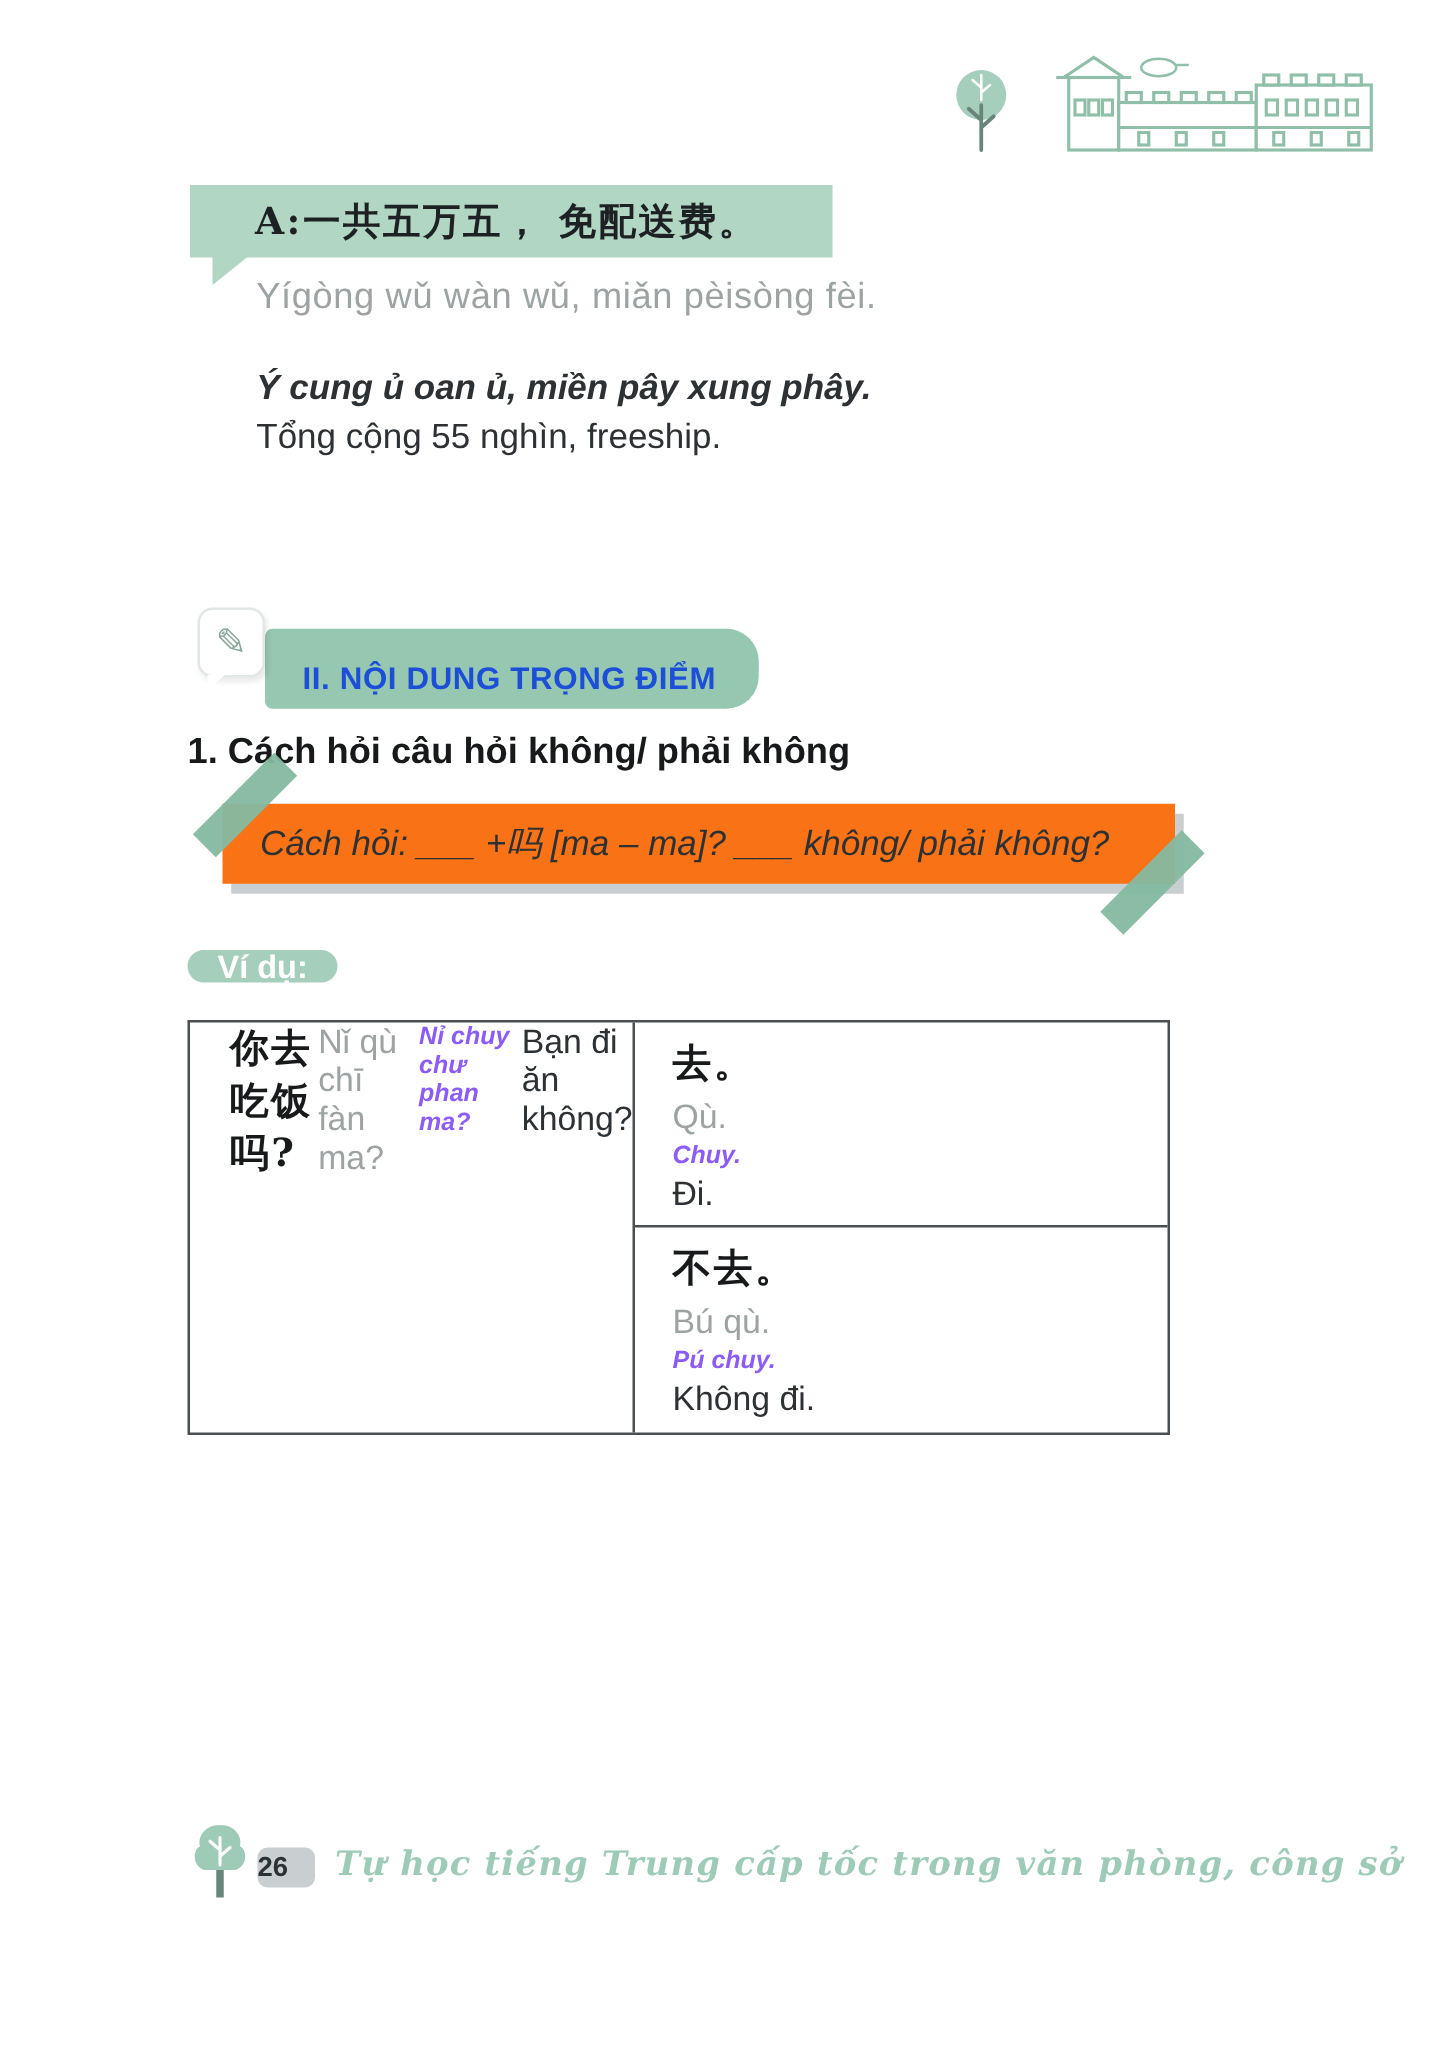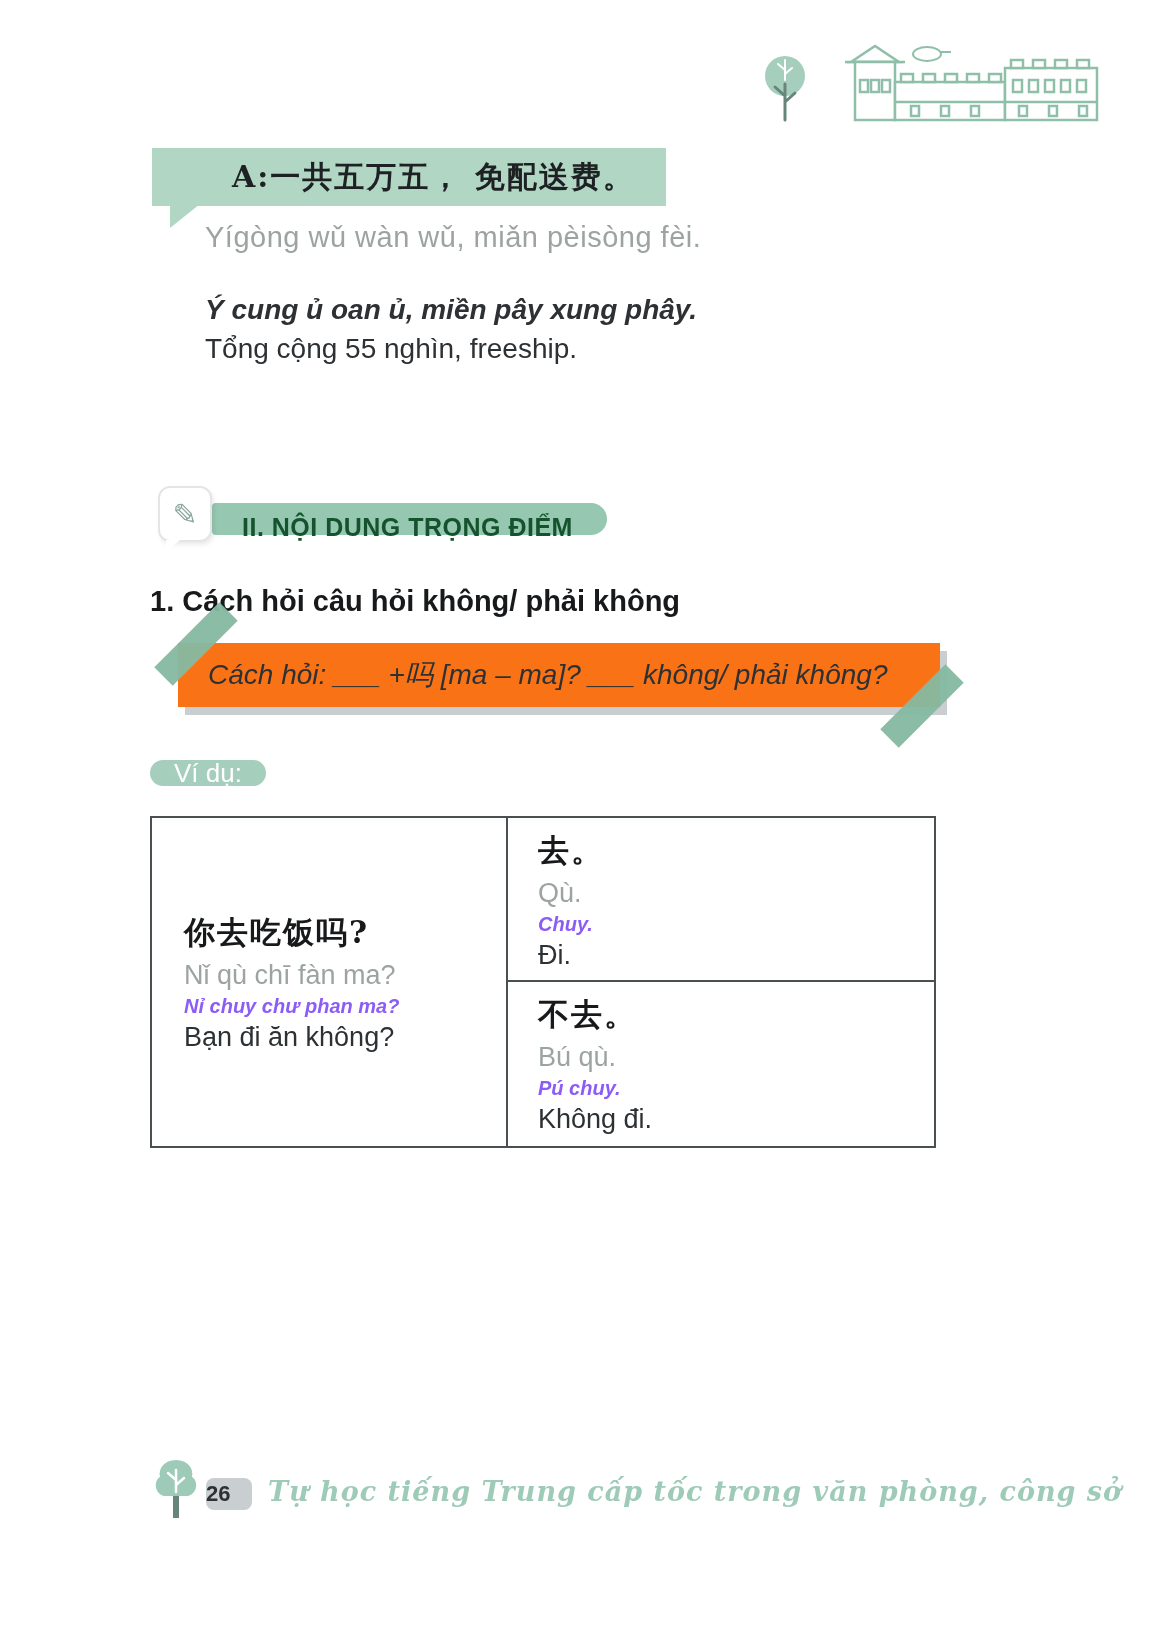--- a/index.html
+++ b/index.html
@@ -24,21 +24,21 @@
   
   .bubble-a {
     position: absolute;
     left: 152px;
     top: 148px;
     width: 514px;
     height: 58px;
     background: #b2d6c4;
     display: flex;
     align-items: center;
-    padding-left: 80px;
+    padding-left: 52px;
     font-family: "DejaVu Serif", serif;
     font-weight: bold;
     font-size: 30px;
     color: #1d2123;
     letter-spacing: 2px;
   }
   .bubble-a::after {
     content: "";
     position: absolute;
     left: 18px;
@@ -96,27 +96,27 @@
   }
   .pencil-glyph {
     font-size: 30px;
     color: #8aa79a;
     transform: rotate(0deg);
   }
   .section-badge {
     position: absolute;
     left: 212px;
     top: 503px;
-    height: 32px;
+    height: 64px;
     padding: 16px 34px 0 30px;
     background: #96c7b1;
     border-radius: 6px 26px 26px 6px;
     display: flex;
     align-items: center;
-    color: #14532d;
+    color: #1d4ed8;
     font-weight: bold;
     font-size: 25px;
     letter-spacing: 0.5px;
     z-index: 2;
   }
 
   .heading-1 {
     position: absolute;
     left: 150px;
     top: 585px;
@@ -156,42 +156,42 @@
     position: absolute;
     left: 150px;
     top: 760px;
     height: 26px;
     padding: 0 24px;
     background: #a5cfbc;
     border-radius: 21px;
     display: flex;
     align-items: center;
     color: #ffffff;
-    font-weight: normal;
+    font-weight: bold;
     font-size: 26px;
   }
 
   
   .example-table {
     position: absolute;
     left: 150px;
     top: 816px;
     width: 786px;
     height: 332px;
     border: 2px solid #4a4f52;
     display: grid;
     grid-template-columns: 356px 1fr;
     grid-template-rows: 1fr 1fr;
     background: #ffffff;
   }
   .cell-question {
     grid-row: 1 / span 2;
     border-right: 2px solid #4a4f52;
     display: flex;
-    flex-direction: column;
+    flex-direction: row;
     justify-content: center;
     padding-left: 32px;
   }
   .cell-answer-yes {
     border-bottom: 2px solid #4a4f52;
     padding: 12px 0 0 30px;
   }
   .cell-answer-no {
     padding: 12px 0 0 30px;
   }

